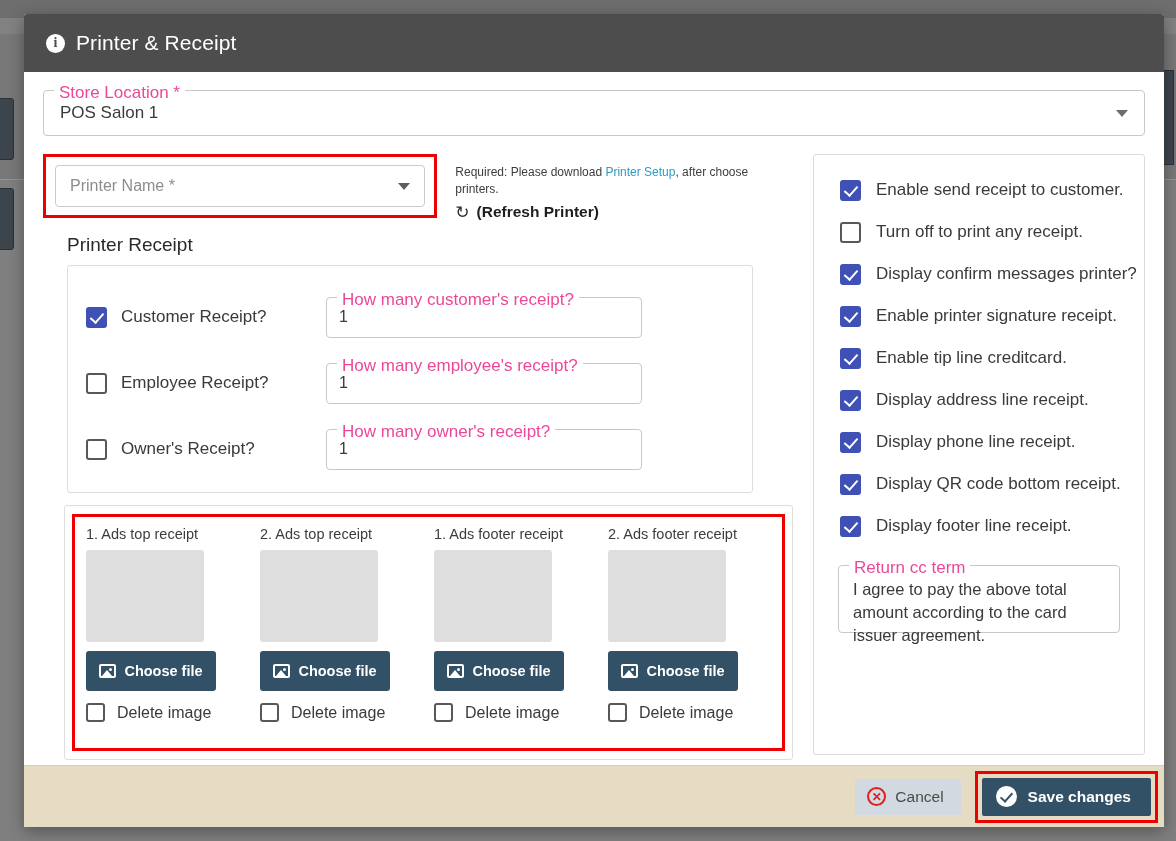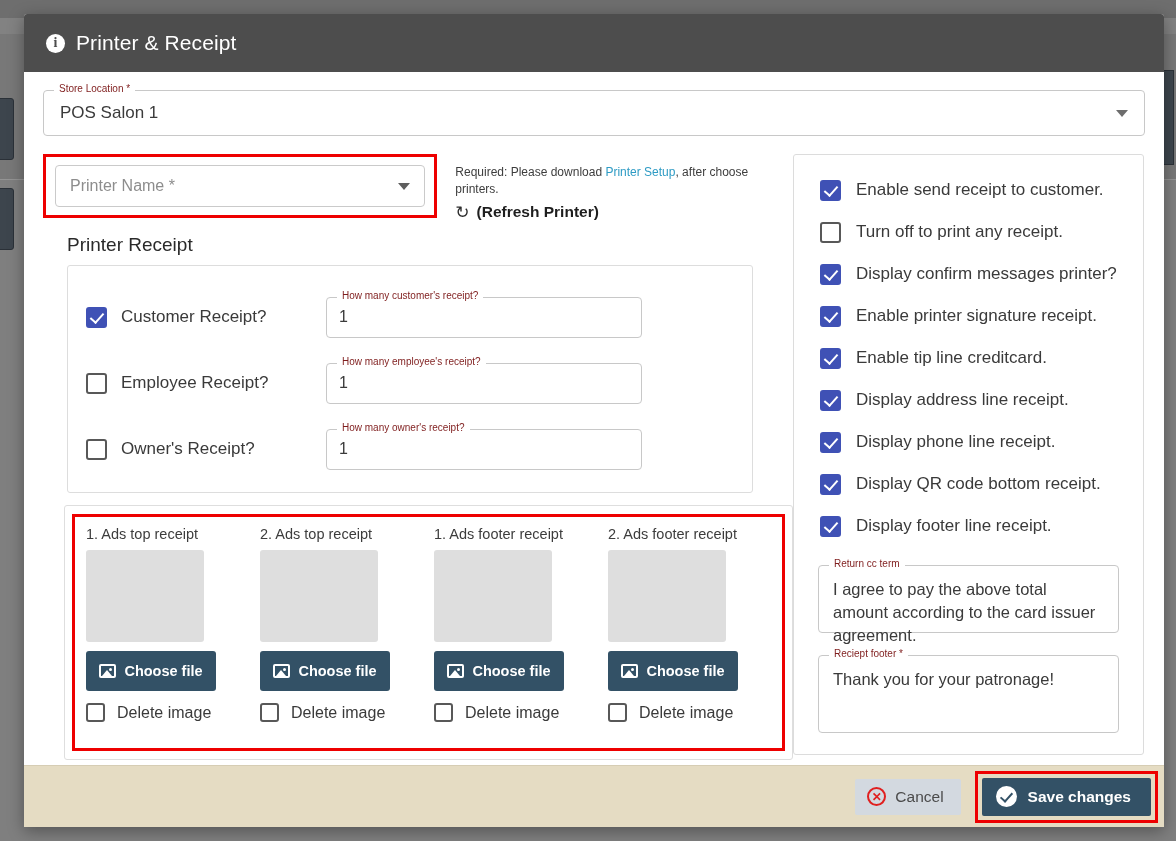--- a/index.html
+++ b/index.html
@@ -49,36 +49,36 @@
     flex: 1 1 auto; background: #fff;
     padding: 18px 19px 0 19px;
     overflow: hidden;
   }
 
   
   .ofield { position: relative; border: 1px solid #c8c8c8; border-radius: 4px; background: #fff; }
   .ofield > .olabel {
     position: absolute; top: -8px; left: 10px;
     background: #fff; padding: 0 5px;
-    font-size: 10px; color: #7f1d1d; white-space: nowrap;
+    font-size: 17px; color: #ec4899; white-space: nowrap;
   }
   .ofield .ovalue { font-size: 17px; color: #3b3b3b; }
 
   
   .store-field { height: 46px; display: flex; align-items: center; padding: 0 16px; }
   .store-field .ovalue { flex: 1; }
   .caret {
     width: 0; height: 0; border-left: 6px solid transparent;
     border-right: 6px solid transparent; border-top: 7px solid #6d6d6d;
   }
 
   
   .columns { display: flex; gap: 0; margin-top: 18px; }
   .col-left  { width: 750px; position: relative; }
-  .col-right { width: 351px; }
+  .col-right { width: 351px; margin-left: 20px; }
 
   
   .redbox { border: 3px solid #ee0000; }
   .printer-row { display: flex; align-items: flex-start; gap: 0; }
   .printer-redbox { padding: 8px 9px; width: 399px; }
   .printer-select {
     height: 42px; display: flex; align-items: center; padding: 0 14px;
     border: 1px solid #cacaca; border-radius: 4px; background: #fff;
   }
   .printer-select .ph { flex: 1; font-size: 16px; color: #8d8d8d; }
@@ -398,24 +398,20 @@
           <div class="opt-row">
             <span class="cb on"></span>
             <span class="opt-label">Display footer line receipt.</span>
           </div>
 
           <div class="ofield tfield cc">
             <span class="olabel">Return cc term</span>
             <span class="ovalue">I agree to pay the above total amount according to the card issuer agreement.</span>
           </div>
 
-          <div class="ofield tfield footer">
-            <span class="olabel">Reciept footer *</span>
-            <span class="ovalue">Thank you for your patronage!</span>
-          </div>
 
         </div>
       </div>
 
     </div>
   </div>
 
   <div class="modal-footer">
     <div class="cancel-btn">
       <span class="x-ico">✕</span>

